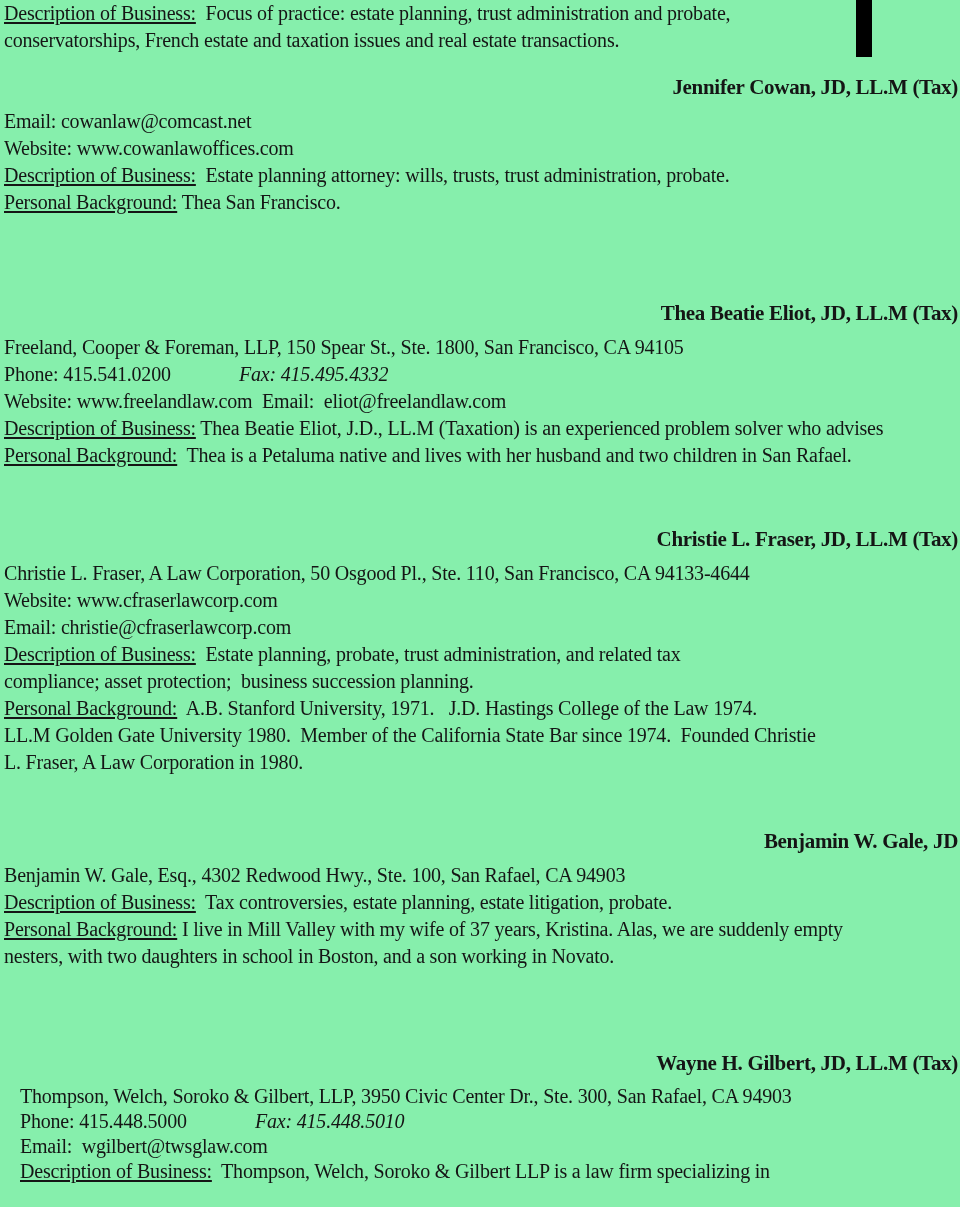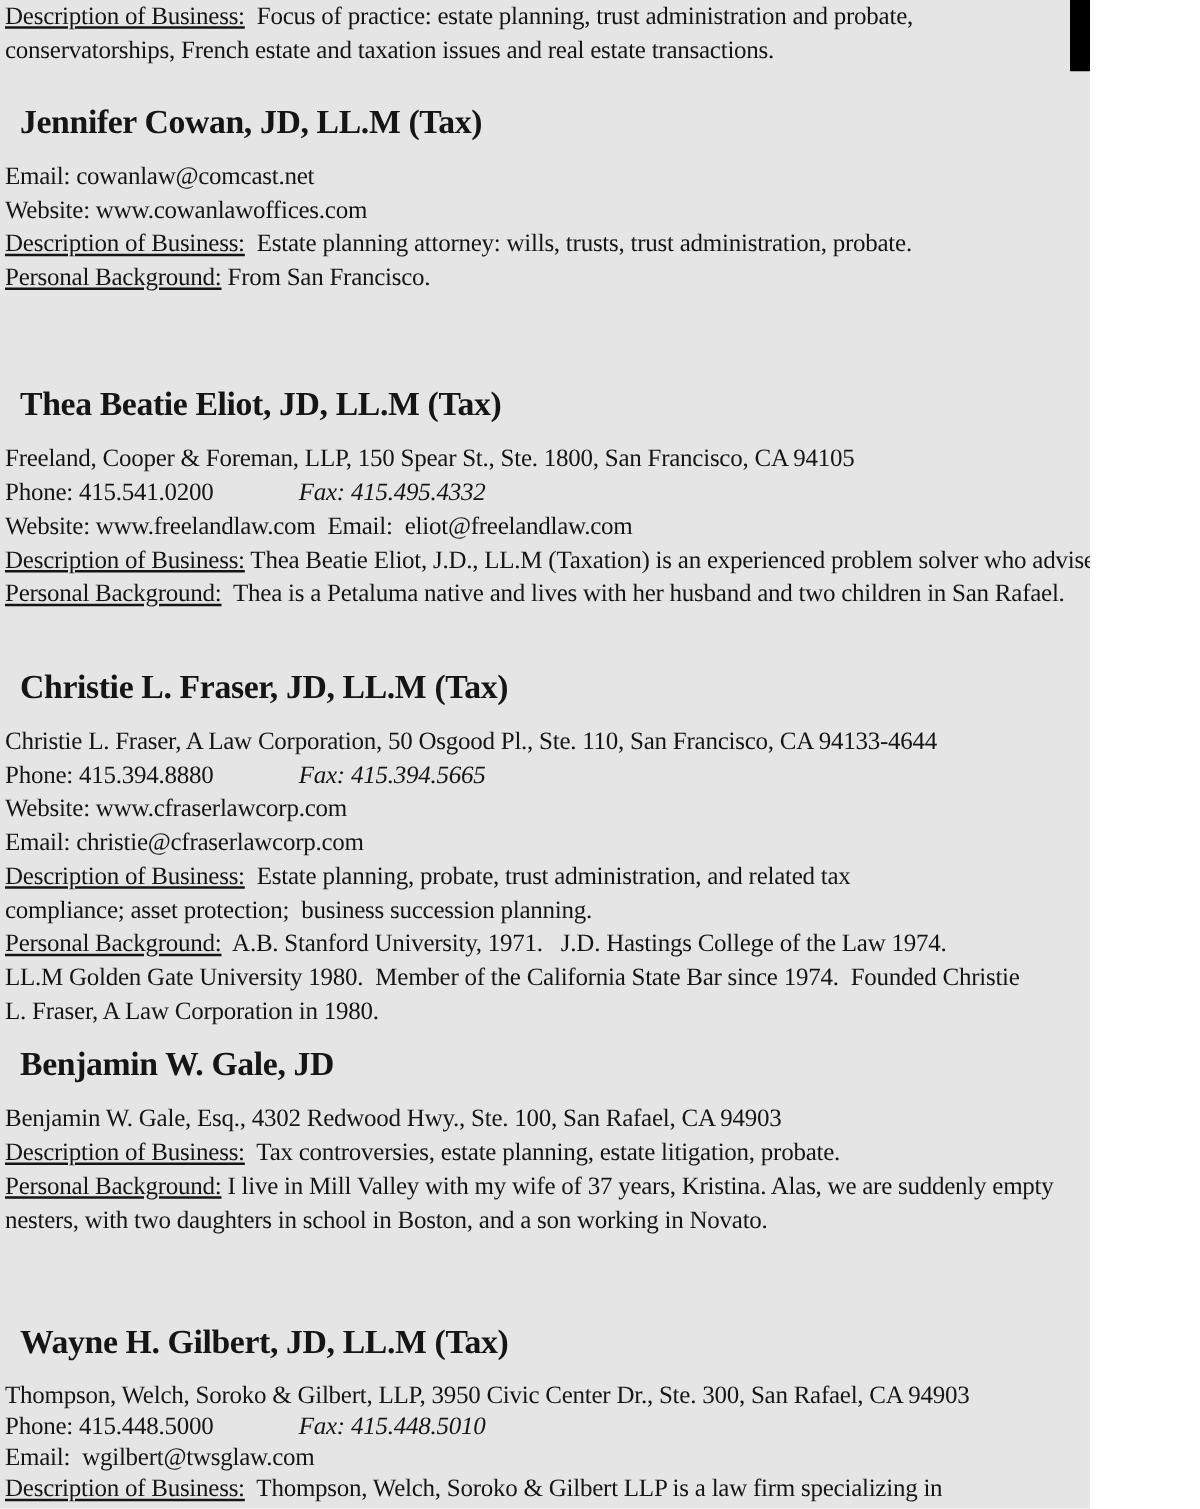--- a/index.html
+++ b/index.html
@@ -1,36 +1,37 @@
 <!DOCTYPE html>
 <html><head>
 <meta charset="utf-8">
 <style>
   html, body { margin: 0; padding: 0; background: #ffffff; }
   .page {
     position: relative;
-    width: 872px;
+    width: 960px;
     height: 1207px;
-    background: #e5e5e5;
+    background: #86efac;
     overflow: hidden;
     font-family: "Liberation Serif", "DejaVu Serif", serif;
     font-size: 20px;
     color: #151515;
     letter-spacing: -0.2px;
   }
   .entry { position: absolute; left: 4px; right: 0; }
   .line { line-height: 27px; white-space: pre; }
-  .tight .line { line-height: 25px; }
+  .tight .line { line-height: 25px; margin-left: 16px; }
   h2.name {
-    margin: 12px; padding: 0;
-    font-size: 27px;
+    margin: 2px; padding: 0;
+    font-size: 21px;
     line-height: 38px;
     font-weight: 700;
     letter-spacing: -0.3px;
     white-space: pre;
+    text-align: right;
   }
   .u { text-decoration: underline; text-underline-offset: 2px; }
   .ph { display: inline-block; width: 235px; }
   .fax { font-style: italic; font-family: Liberation Serif, serif; }
   .scan-mark { position: absolute; left: 856px; top: 0; width: 16px; height: 57px; background: #000000; }
 </style>
 </head>
 <body>
 
 <div class="page">
@@ -40,36 +41,35 @@
   <section class="entry" style="top:0px">
     <div class="line"><span class="u">Description of Business:</span><span>  Focus of practice: estate planning, trust administration and probate,</span></div>
     <div class="line">conservatorships, French estate and taxation issues and real estate transactions.</div>
   </section>
 
   <section class="entry" style="top:66px">
     <h2 class="name">Jennifer Cowan, JD, LL.M (Tax)</h2>
     <div class="line">Email: cowanlaw@comcast.net</div>
     <div class="line">Website: www.cowanlawoffices.com</div>
     <div class="line"><span class="u">Description of Business:</span><span>  Estate planning attorney: wills, trusts, trust administration, probate.</span></div>
-    <div class="line"><span class="u">Personal Background:</span><span> From San Francisco.</span></div>
+    <div class="line"><span class="u">Personal Background:</span><span> Thea San Francisco.</span></div>
   </section>
 
   <section class="entry" style="top:292px">
     <h2 class="name">Thea Beatie Eliot, JD, LL.M (Tax)</h2>
     <div class="line">Freeland, Cooper &amp; Foreman, LLP, 150 Spear St., Ste. 1800, San Francisco, CA 94105</div>
     <div class="line"><span class="ph">Phone: 415.541.0200</span><span class="fax">Fax: 415.495.4332</span></div>
     <div class="line">Website: www.freelandlaw.com  Email:  eliot@freelandlaw.com</div>
     <div class="line"><span class="u">Description of Business:</span><span> Thea Beatie Eliot, J.D., LL.M (Taxation) is an experienced problem solver who advises</span></div>
     <div class="line"><span class="u">Personal Background:</span><span>  Thea is a Petaluma native and lives with her husband and two children in San Rafael.</span></div>
   </section>
 
   <section class="entry" style="top:518px">
     <h2 class="name">Christie L. Fraser, JD, LL.M (Tax)</h2>
     <div class="line">Christie L. Fraser, A Law Corporation, 50 Osgood Pl., Ste. 110, San Francisco, CA 94133-4644</div>
-    <div class="line"><span class="ph">Phone: 415.394.8880</span><span class="fax">Fax: 415.394.5665</span></div>
     <div class="line">Website: www.cfraserlawcorp.com</div>
     <div class="line">Email: christie@cfraserlawcorp.com</div>
     <div class="line"><span class="u">Description of Business:</span><span>  Estate planning, probate, trust administration, and related tax</span></div>
     <div class="line">compliance; asset protection;  business succession planning.</div>
     <div class="line"><span class="u">Personal Background:</span><span>  A.B. Stanford University, 1971.   J.D. Hastings College of the Law 1974.</span></div>
     <div class="line">LL.M Golden Gate University 1980.  Member of the California State Bar since 1974.  Founded Christie</div>
     <div class="line">L. Fraser, A Law Corporation in 1980.</div>
   </section>
 
   <section class="entry" style="top:820px">

